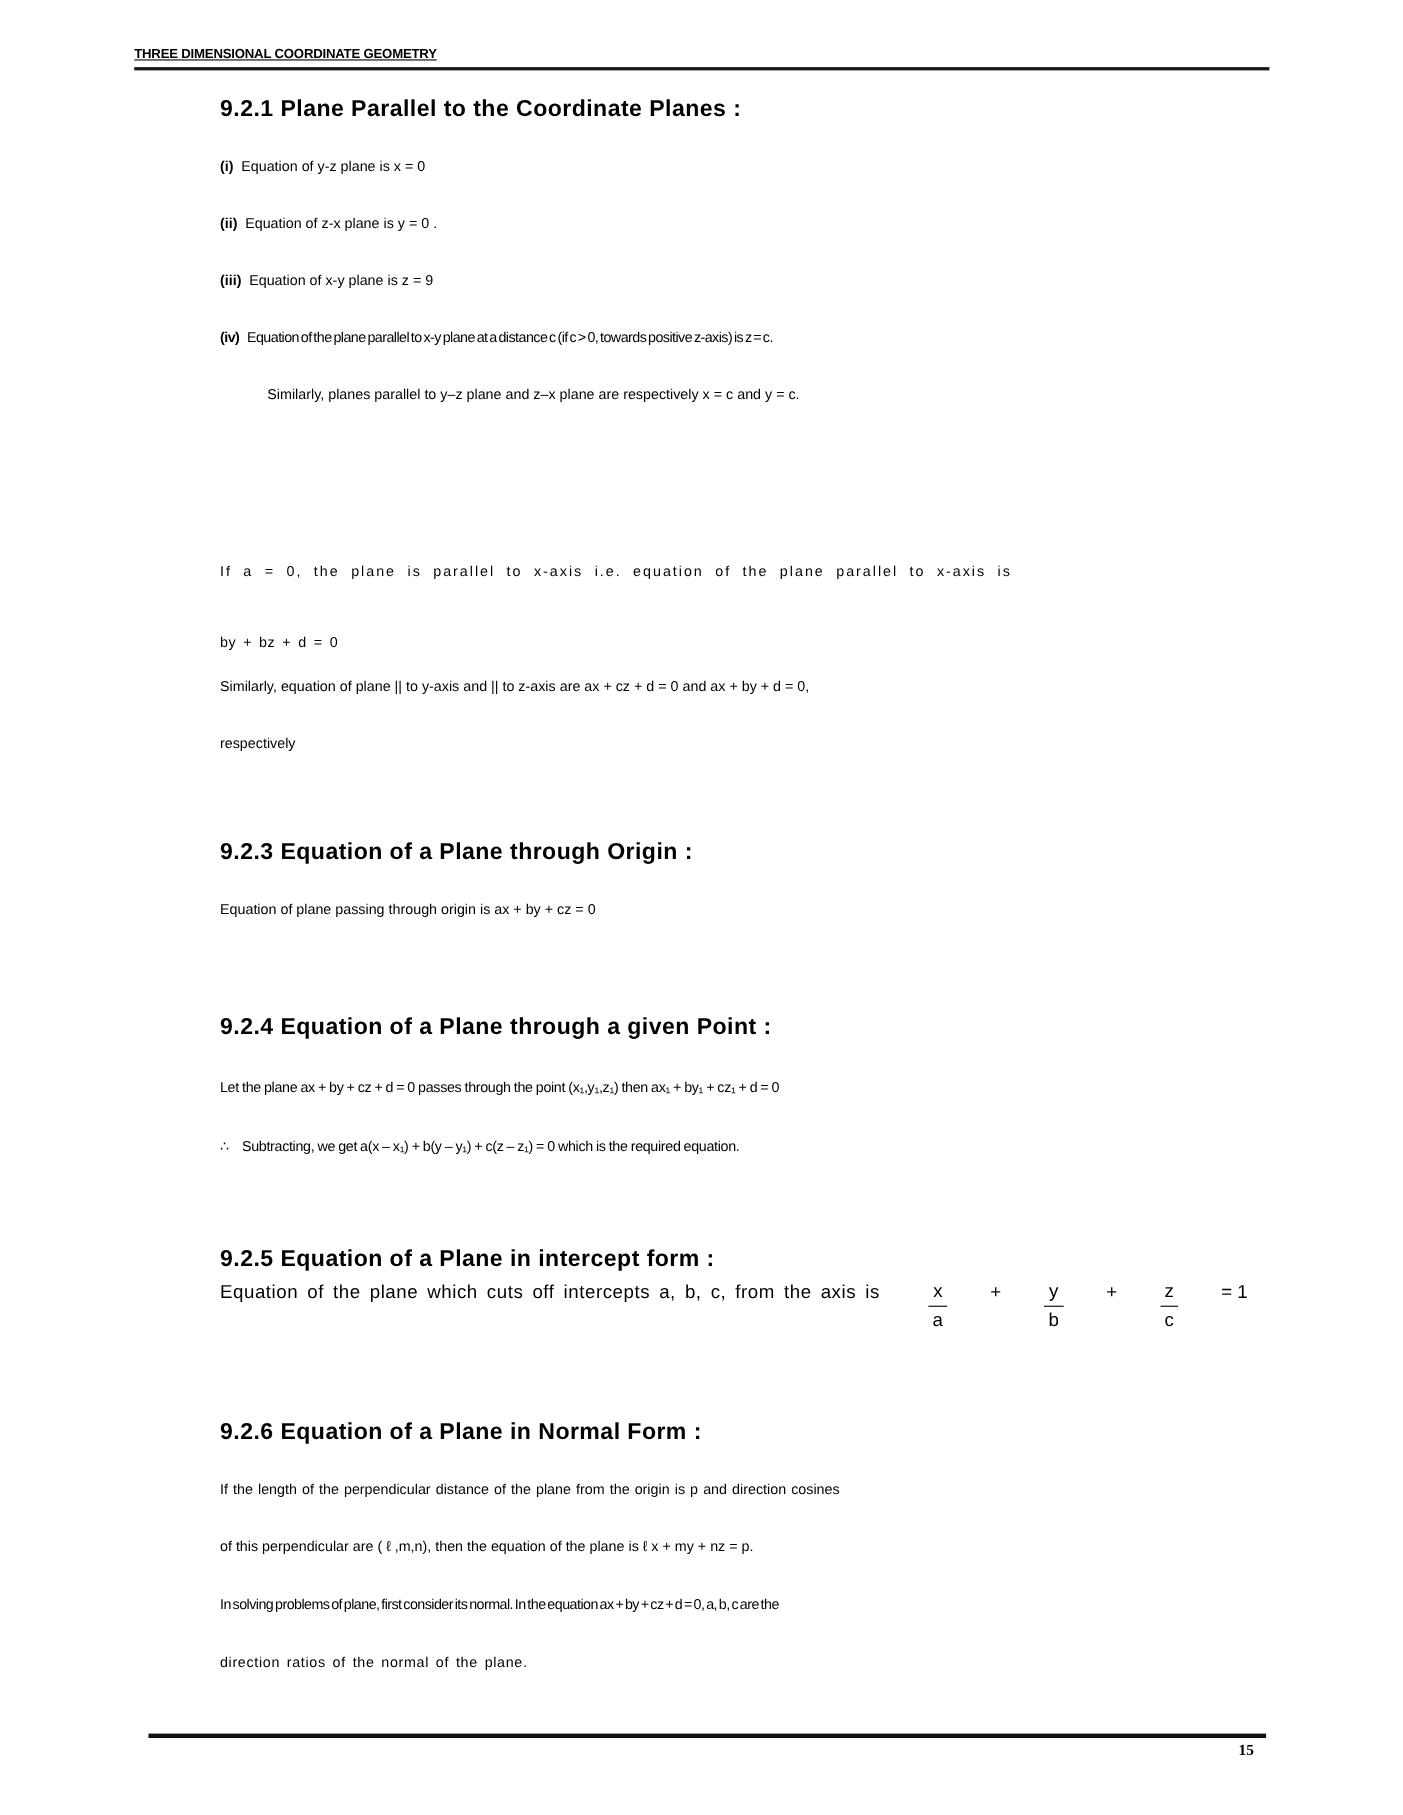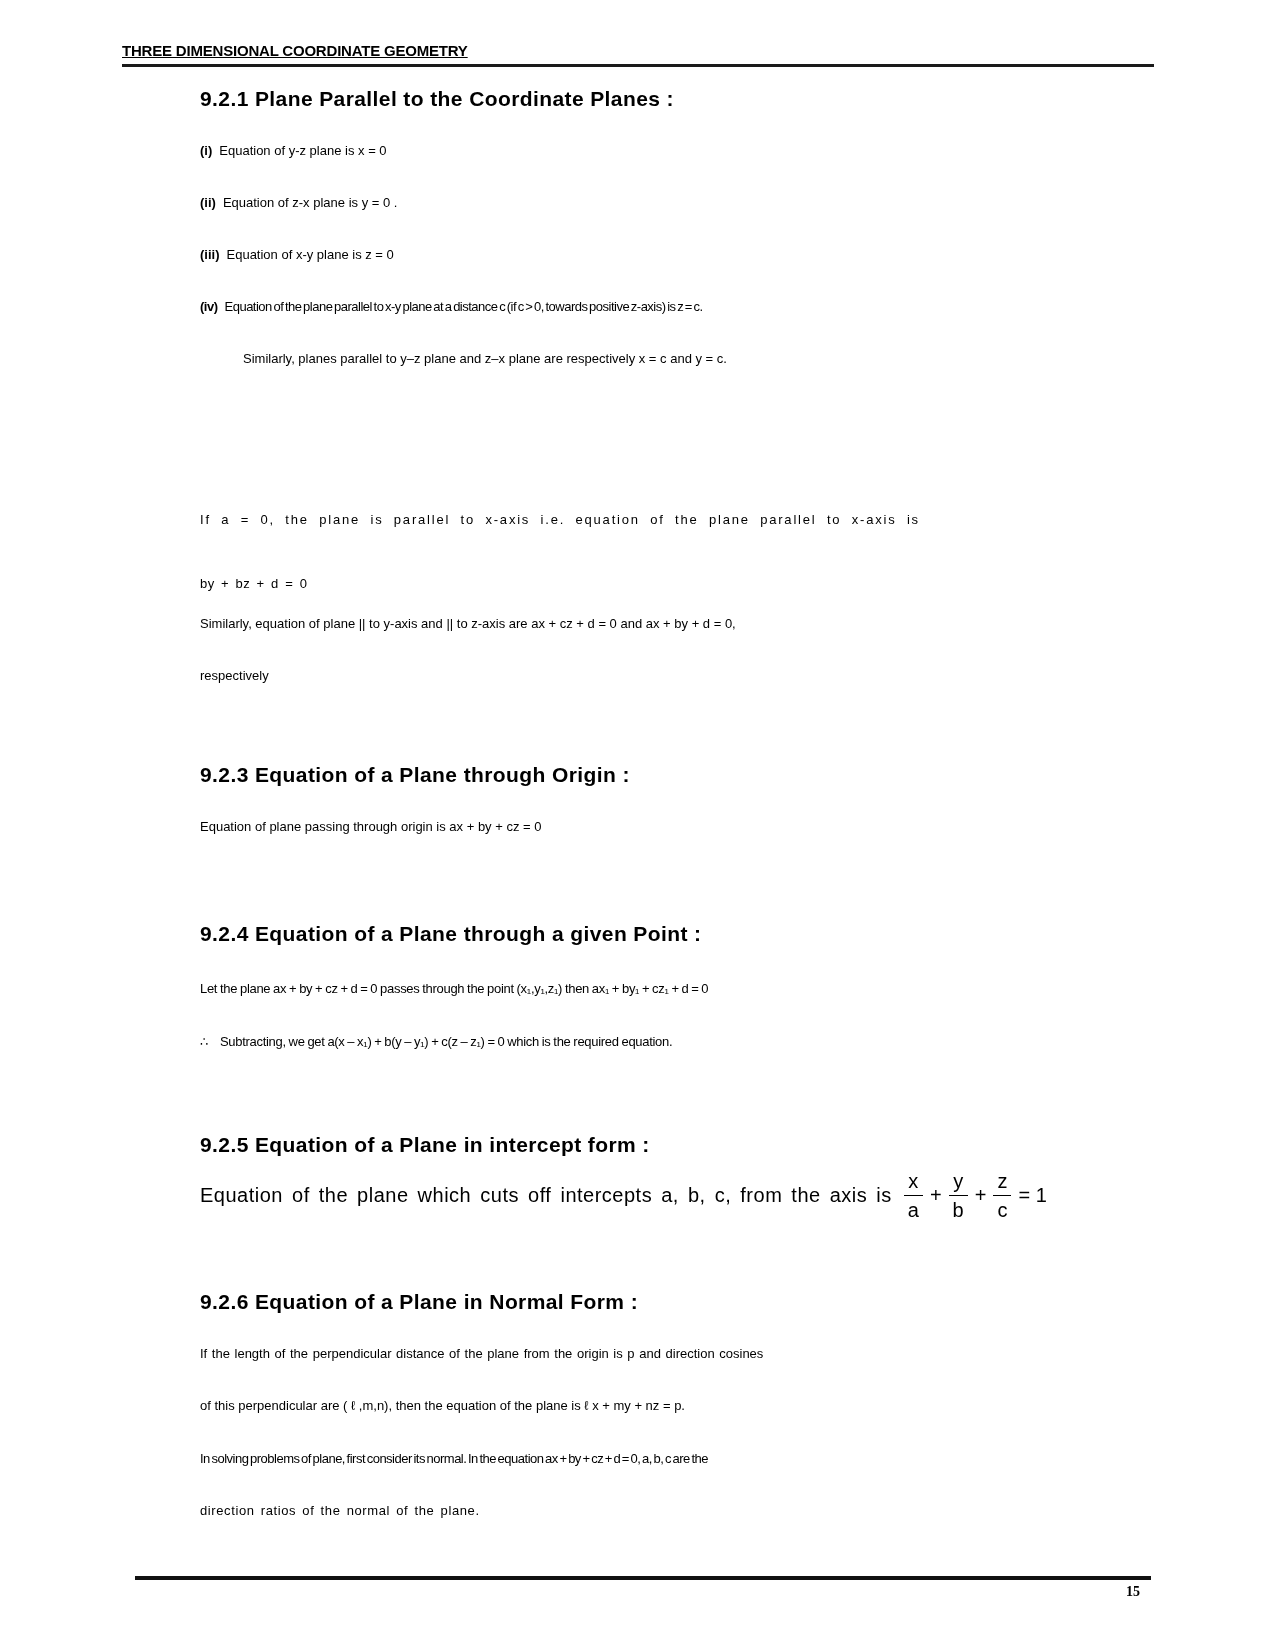--- a/index.html
+++ b/index.html
@@ -17,21 +17,21 @@
     overflow: hidden;
   }
   .doc-header {
     position: absolute;
     left: 122px;
     top: 42px;
     width: 1032px;
     padding-bottom: 5px;
     border-bottom: 3px solid #1a1a1a;
     font-weight: bold;
-    font-size: 15px;
+    font-size: 12px;
     letter-spacing: -0.2px;
     white-space: nowrap;
   }
   .doc-header .title { text-decoration: underline; }
   .line {
     position: absolute;
     left: 200px;
     font-size: 13px;
     line-height: 24px;
     white-space: nowrap;
@@ -47,22 +47,22 @@
   .wide    { letter-spacing: 1.8px;  word-spacing: 5px; }
   .midwide { letter-spacing: 0.4px;  word-spacing: 2.5px; margin-top: 12px; }
   .therefore { margin-right: 12px; }
   
   .frac-line {
     position: absolute;
     left: 200px;
     top: 1165px;
     height: 60px;
     display: flex;
-    align-items: center;
-    font-size: 20px;
+    font-size: 17px;
+    gap: 32px;
   }
   .frac-text {
     letter-spacing: 0.5px;
     word-spacing: 3px;
     margin-right: 12px;
     white-space: nowrap;
   }
   .frac {
     display: inline-flex;
     flex-direction: column;
@@ -101,21 +101,21 @@
   </div>
 
   <div class="line heading" style="top:87px">9.2.1 Plane Parallel to the Coordinate Planes :</div>
   <div class="line" style="top:139px">
     <span class="lbl">(i)</span><span>Equation of y-z plane is x = 0</span>
   </div>
   <div class="line" style="top:191px">
     <span class="lbl">(ii)</span><span>Equation of z-x plane is y = 0 .</span>
   </div>
   <div class="line" style="top:243px">
-    <span class="lbl">(iii)</span><span>Equation of x-y plane is z = 0</span>
+    <span class="lbl">(iii)</span><span>Equation of x-y plane is z = 9</span>
   </div>
   <div class="line tight" style="top:295px">
     <span class="lbl">(iv)</span><span>Equation of the plane parallel to x-y plane at a distance c (if c &gt; 0, towards positive z-axis) is z = c.</span>
   </div>
   <div class="line" style="top:347px; left:243px">Similarly, planes parallel to y–z plane and z–x plane are respectively x = c and y = c.</div>
 
   <div class="line wide" style="top:508px">If a = 0, the plane is parallel to x-axis i.e. equation of the plane parallel to x-axis is</div>
   <div class="line midwide" style="top:560px">by + bz + d = 0</div>
   <div class="line" style="top:612px">Similarly, equation of plane || to y-axis and || to z-axis are ax + cz + d = 0 and ax + by + d = 0,</div>
   <div class="line" style="top:664px">respectively</div>

